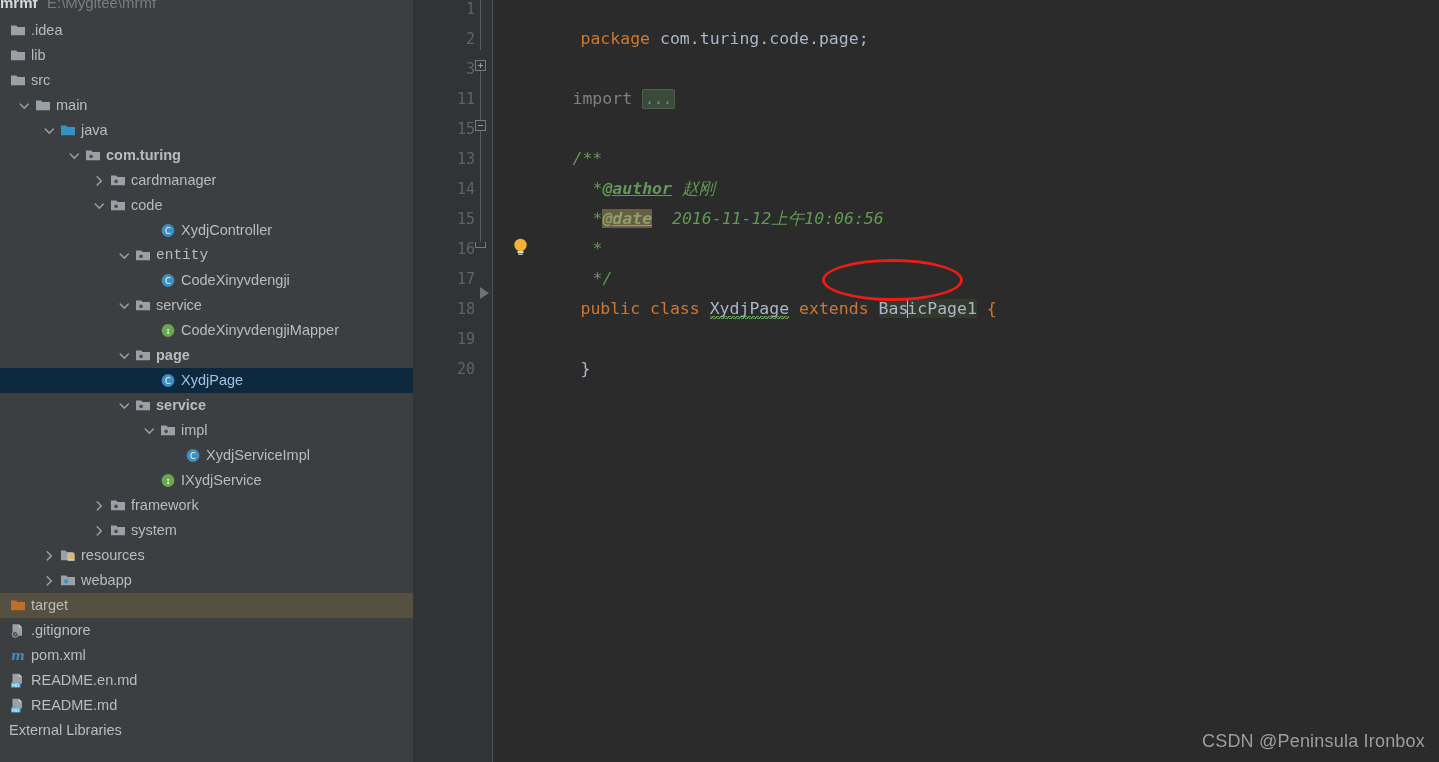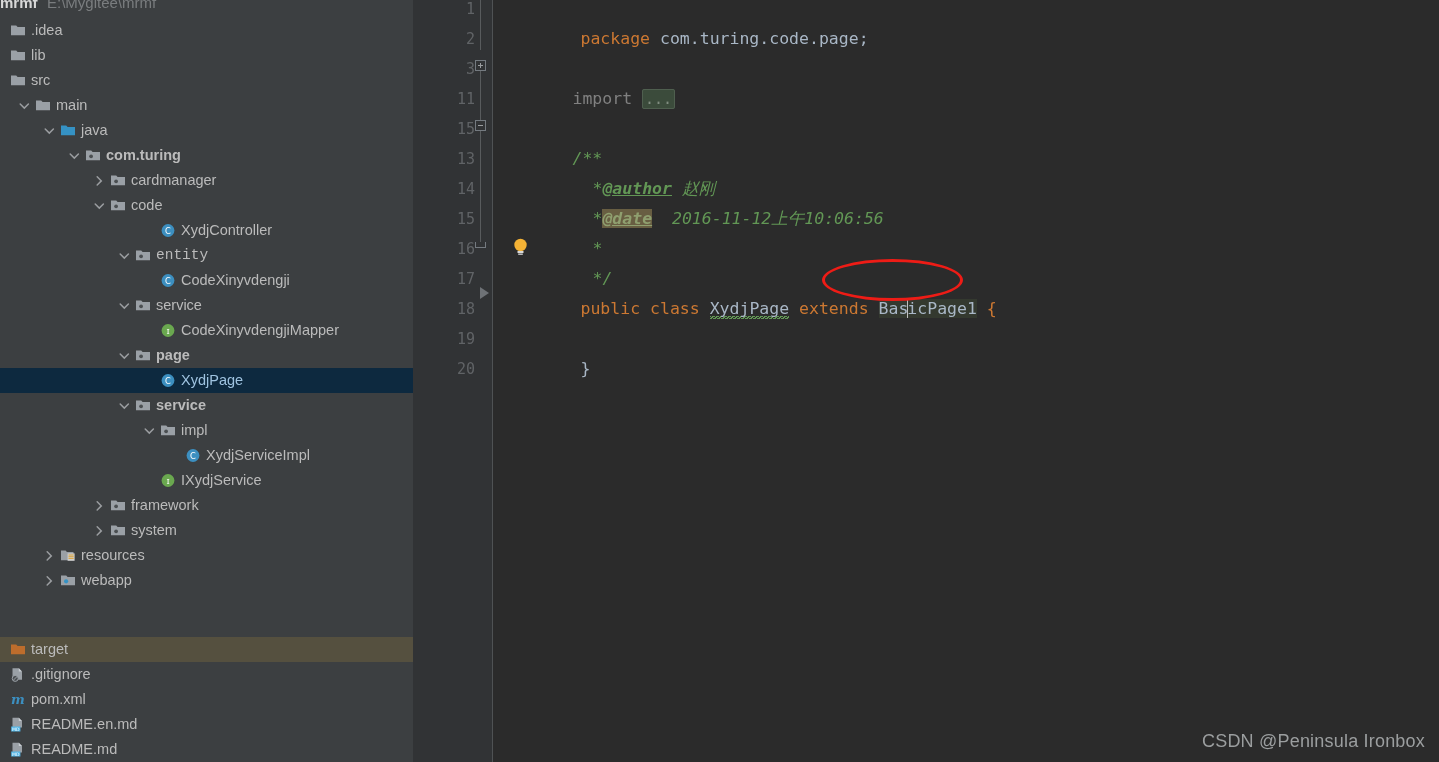--- a/index.html
+++ b/index.html
@@ -64,21 +64,20 @@
     font-size: 14.5px;
     color: #bbbbbb;
     cursor: default;
   }
   .row.sel {
     background: #0d293f;
   }
   .row.sel .lbl { color: #9fc3e0; }
   .row.marked {
     background: #55503f;
-    margin-top: 44px;
   }
   .lbl {
     color: #bbbbbb;
     vertical-align: middle;
   }
   .arrow {
     position: absolute;
     width: 13px; height: 25px;
     color: #9a9da0;
     font-size: 0;

